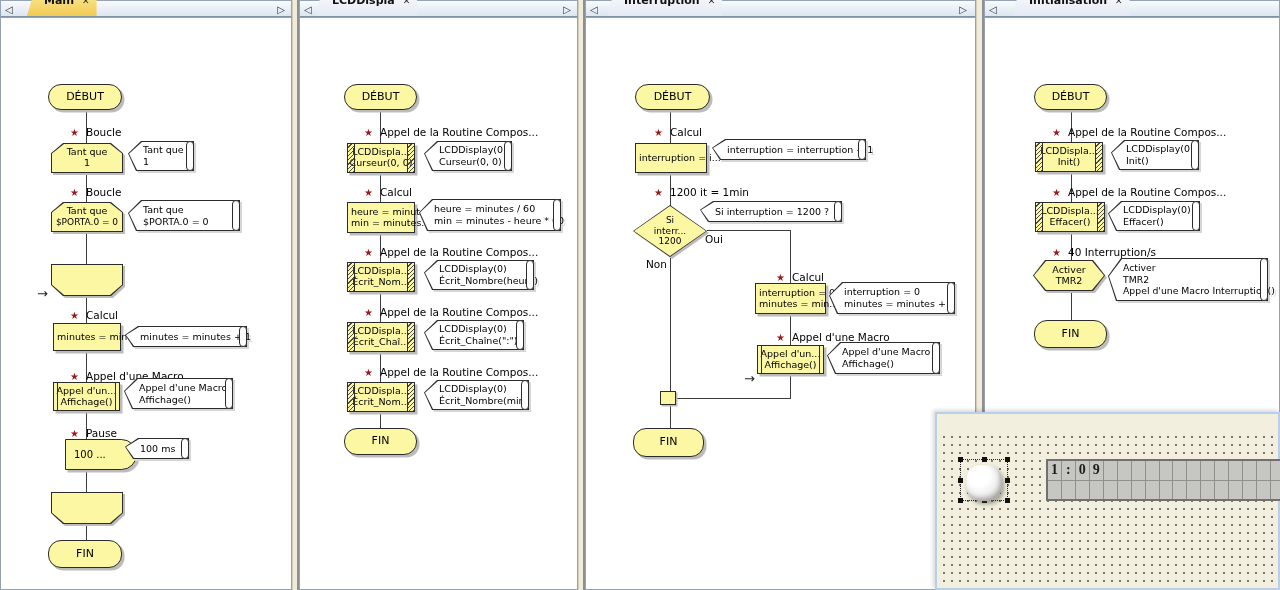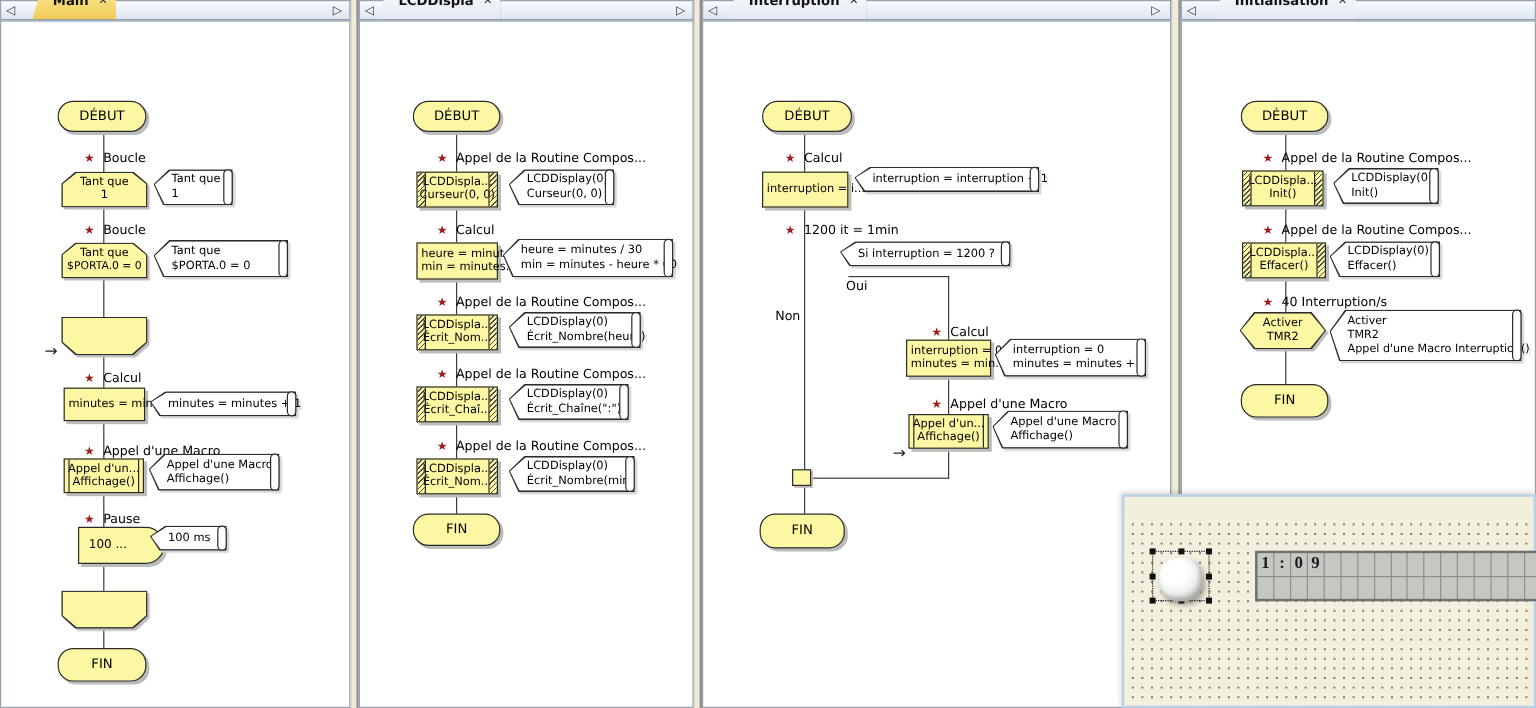--- a/index.html
+++ b/index.html
@@ -248,21 +248,21 @@
       </div>
     <div class="shape ta-l" style="left:47px;top:184px;width:68px;height:31px">
         <span>heure = minut...</span>
         <span>min = minutes...</span>
       </div>
     <div class="note" style="left:119px;top:181px;width:142px;height:32px">
       <div class="bg1"></div>
         <div class="bg2"></div>
         <div class="pill"></div>
       <div class="txt">
-          <span>heure = minutes / 30</span>
+          <span>heure = minutes / 60</span>
           <span>min = minutes - heure * 60</span>
         </div>
     </div>
 
     <div class="lbl" style="left:64px;top:228px">
         <span class="star">★</span>
         <span>Appel de la Routine Compos...</span>
       </div>
     <div class="shape compbox" style="left:47px;top:244px;width:68px;height:30px">
         <span>LCDDispla...</span>
@@ -359,20 +359,29 @@
     <div class="lbl" style="left:68px;top:168px">
         <span class="star">★</span>
         <span>1200 it = 1min</span>
       </div>
     <div class="note" style="left:114px;top:183px;width:142px;height:21px">
       <div class="bg1"></div>
         <div class="bg2"></div>
         <div class="pill"></div>
       <div class="txt">
           <span>Si  interruption = 1200 ?</span>
+        </div>
+    </div>
+    <div class="cp diamondcp" style="left:47px;top:187px;width:74px;height:52px">
+      <div class="bg1"></div>
+        <div class="bg2"></div>
+      <div class="txt" style="font-size:9px">
+          <span>Si</span>
+          <span>interr...</span>
+          <span>1200</span>
         </div>
     </div>
     <div class="lbl" style="left:119px;top:215px">
         <span>Oui</span>
       </div>
     <div class="lbl" style="left:60px;top:240px">
         <span>Non</span>
       </div>
 
     <div class="lbl" style="left:190px;top:253px">

